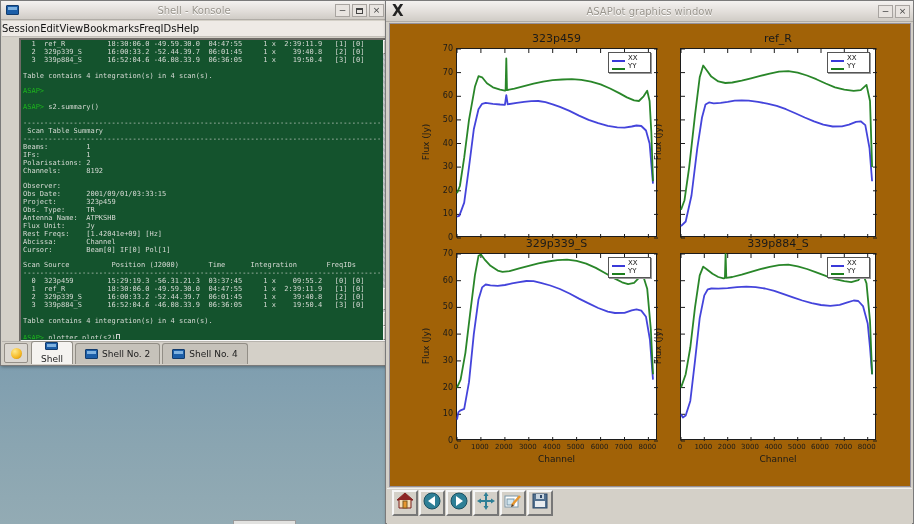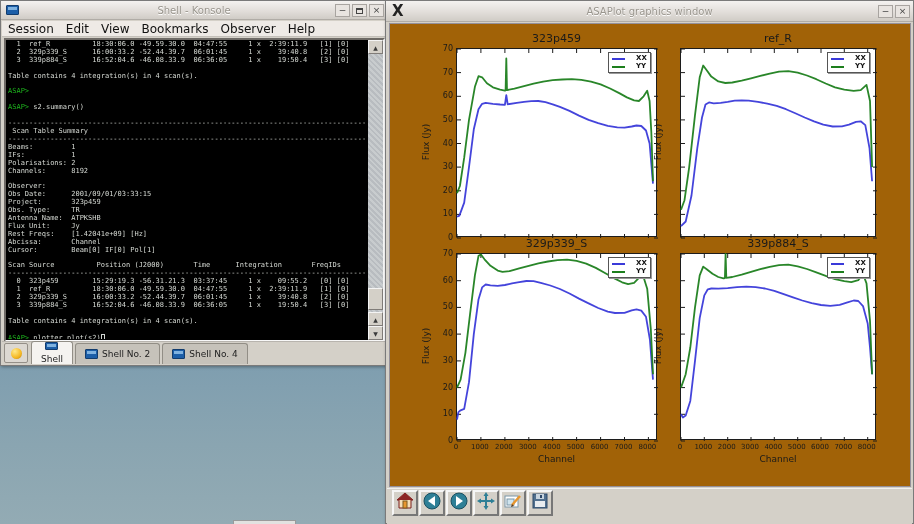--- a/index.html
+++ b/index.html
@@ -21,23 +21,23 @@
   .win-icon:before { content:""; position:absolute; left:1px; top:1px; right:1px; height:3px;
     background:#7fb2e0; }
   .tb-btns { position:absolute; right:3px; top:3px; display:flex; gap:2px; z-index:2; }
   .tb-btn { width:15px; height:13px; background:#e8e4e0; border:1px solid #a8a4a0;
     font-size:9px; line-height:11px; text-align:center; color:#444; }
   .tb-btn .maxbox { display:inline-block; width:7px; height:6px; border:1px solid #444;
     border-top-width:2px; margin-top:3px; }
   .menubar { position:absolute; left:1px; top:20px; right:1px; height:16px;
     background:#eeeae6; border-bottom:1px solid #c4c0ba; display:flex;
     align-items:center; gap:0; }
-  .menu-item { font-size:12px; color:#111; padding:0 6px; }
-  .term-frame { position:absolute; left:3px; top:37px; width:381px; height:304px;
-    border:2px solid; border-color:#6e6a66 #f8f8f8 #f8f8f8 #6e6a66; background:#000000; }
+  .menu-item { font-size:10px; color:#111; padding:0 0; }
+  .term-frame { position:absolute; left:18px; top:37px; width:381px; height:304px;
+    border:2px solid; border-color:#6e6a66 #f8f8f8 #f8f8f8 #6e6a66; background:#14532d; }
   .term { position:absolute; left:2px; top:1px; width:358px; height:298px;
     overflow:hidden; font-family:"DejaVu Sans Mono","Liberation Mono",monospace;
     font-size:7px; line-height:7.9px; white-space:pre; color:#d6dad4; }
   .term .prompt { color:#1db41d; }
   .cursorbox { display:inline-block; width:4px; height:7px; border:1px solid #cfd4cf;
     vertical-align:-1px; }
   .scrollbar { position:absolute; right:0; top:0; width:15px; height:300px;
     background:repeating-linear-gradient(45deg,#c8ccce 0 2px,#b8bcc0 2px 4px); }
   .sb-btn { position:absolute; left:0; width:15px; height:14px; background:#d4d0c8;
     border:1px solid; border-color:#f4f4f4 #807c78 #807c78 #f4f4f4;
@@ -68,21 +68,21 @@
   .ytick-label { position:absolute; font-size:8px; color:#1a1a1a; text-align:right; width:18px; }
   .xtick-label { position:absolute; font-size:7px; color:#1a1a1a; text-align:center; width:26px; }
   .axis-ylabel { position:absolute; font-size:9px; color:#1a1a1a;
     transform:rotate(-90deg); transform-origin:center; white-space:nowrap; }
   .axis-xlabel { position:absolute; text-align:center; font-size:9px; color:#1a1a1a; }
   .xlabel-sliver { position:absolute; text-align:center; font-size:9px; color:#1a1a1a;
     height:4px; overflow:hidden; }
   .xlabel-sliver > span { display:block; margin-top:-5px; }
   .legend { position:absolute; background:#fff; border:1px solid #555;
     box-shadow:1px 1px 0 #999; padding:2px 3px; display:flex; flex-direction:column; gap:1px; }
-  .legend-row { display:flex; align-items:center; gap:11px;font-weight:bold; }
+  .legend-row { display:flex; align-items:flex-end; gap:3px; }
   .legend-line { width:13px; height:2px; }
   .legend-text { font-size:7px; color:#111; line-height:7px; }
   .mpl-toolbar { position:absolute; left:1px; top:487px; right:1px; height:28px;
     background:#d4d0c8; border-top:1px solid #f0f0f0; display:flex; align-items:center;
     gap:1px; padding-left:5px; }
   .mpl-btn { width:26px; height:26px; background:#d4d0c8; border:2px solid;
     border-color:#f6f6f6 #777 #777 #f6f6f6; display:flex; align-items:center;
     justify-content:center; }
   .statusstrip { position:absolute; left:1px; top:515px; right:1px; height:8px; background:#d4d0c8; }
   .sliver { position:absolute; left:233px; top:520px; width:63px; height:4px;
@@ -102,21 +102,21 @@
         <div class="tb-btn">−</div>
         <div class="tb-btn"><span class="maxbox"></span></div>
         <div class="tb-btn">×</div>
       </div>
     </div>
     <div class="menubar" id="konsole-menu">
         <div class="menu-item">Session</div>
         <div class="menu-item">Edit</div>
         <div class="menu-item">View</div>
         <div class="menu-item">Bookmarks</div>
-        <div class="menu-item">Observer</div>
+        <div class="menu-item">FreqIDs</div>
         <div class="menu-item">Help</div>
       </div>
     <div class="term-frame">
       <div class="term" id="terminal"><div>  1  ref_R          18:30:06.0 -49.59.30.0  04:47:55     1 x  2:39:11.9   [1] [0]</div><div>  2  329p339_S      16:00:33.2 -52.44.39.7  06:01:45     1 x    39:40.8   [2] [0]</div><div>  3  339p884_S      16:52:04.6 -46.08.33.9  06:36:05     1 x    19:50.4   [3] [0]</div><div> </div><div>Table contains 4 integration(s) in 4 scan(s).</div><div> </div><div><span class="prompt">ASAP&gt;</span><span> </span></div><div> </div><div><span class="prompt">ASAP&gt;</span><span> s2.summary()</span></div><div> </div><div>--------------------------------------------------------------------------------------</div><div> Scan Table Summary</div><div>--------------------------------------------------------------------------------------</div><div>Beams:         1</div><div>IFs:           1</div><div>Polarisations: 2</div><div>Channels:      8192</div><div> </div><div>Observer:</div><div>Obs Date:      2001/09/01/03:33:15</div><div>Project:       323p459</div><div>Obs. Type:     TR</div><div>Antenna Name:  ATPKSHB</div><div>Flux Unit:     Jy</div><div>Rest Freqs:    [1.42041e+09] [Hz]</div><div>Abcissa:       Channel</div><div>Cursor:        Beam[0] IF[0] Pol[1]</div><div> </div><div>Scan Source          Position (J2000)       Time      Integration       FreqIDs</div><div>--------------------------------------------------------------------------------------</div><div>  0  323p459        15:29:19.3 -56.31.21.3  03:37:45     1 x    09:55.2   [0] [0]</div><div>  1  ref_R          18:30:06.0 -49.59.30.0  04:47:55     1 x  2:39:11.9   [1] [0]</div><div>  2  329p339_S      16:00:33.2 -52.44.39.7  06:01:45     1 x    39:40.8   [2] [0]</div><div>  3  339p884_S      16:52:04.6 -46.08.33.9  06:36:05     1 x    19:50.4   [3] [0]</div><div> </div><div>Table contains 4 integration(s) in 4 scan(s).</div><div> </div><div><span class="prompt">ASAP&gt;</span><span> plotter.plot(s2)</span><span class="cursorbox"></span></div></div>
       <div class="scrollbar">
         <div class="sb-btn" style="top:0">▲</div>
         <div class="sb-thumb" style="top:248px"></div>
         <div class="sb-btn" style="top:272px">▲</div>
         <div class="sb-btn" style="top:286px">▼</div>
       </div>

